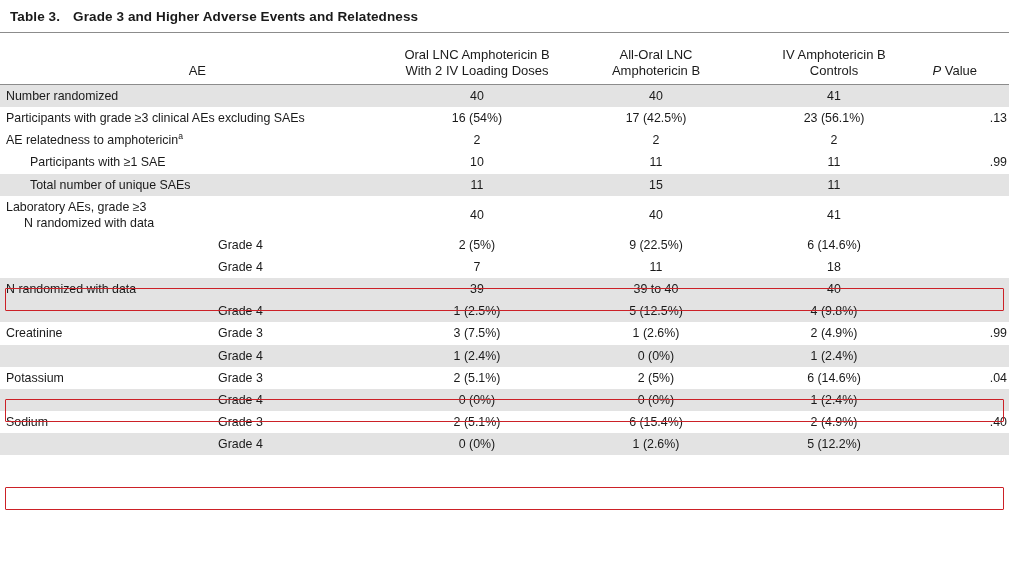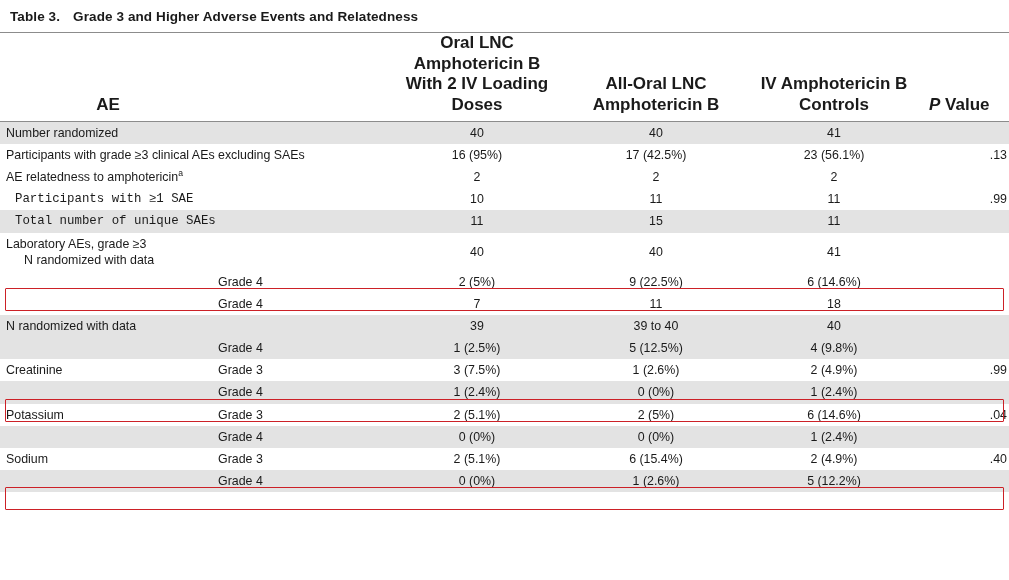--- a/index.html
+++ b/index.html
@@ -38,38 +38,38 @@
     font-size: 12.4px;
   }
   table.aetable col.c-ae { width: 212px; }
   table.aetable col.c-grade { width: 175px; }
   table.aetable col.c-v1 { width: 180px; }
   table.aetable col.c-v2 { width: 178px; }
   table.aetable col.c-v3 { width: 178px; }
   table.aetable col.c-p { width: 86px; }
 
   thead th {
-    font-weight: bold;
+    font-weight: normal;
     vertical-align: bottom;
     padding: 0 6px 5px 6px;
-    font-size: 17px;
+    font-size: 13px;
     line-height: 1.22;
     border-top: 1.4px solid #8c8c8c;
     border-bottom: 1.2px solid #8c8c8c;
     height: 52px;
     box-sizing: border-box;
   }
   thead th.h-ae {
-    text-align: center;
+    text-align: right;
     padding-left: 10px;
   }
   thead th.h-center { text-align: center; }
   thead th.h-p {
-    text-align: left;
-    padding-right: 24px;
+    text-align: right;
+    padding-right: 32px;
     white-space: nowrap;
   }
   thead th .ital { font-style: italic; }
 
   tbody td {
     padding: 3px 6px;
     line-height: 1.3;
     height: 22px;
     box-sizing: border-box;
   }
@@ -82,21 +82,21 @@
     text-align: left;
     padding-left: 6px;
     white-space: nowrap;
   }
   tbody td.c-val { text-align: center; white-space: nowrap; }
   tbody td.c-p {
     text-align: right;
     padding-right: 2px;
     white-space: nowrap;
   }
-  tbody td.indent1 { padding-left: 15px; font-family: Liberation Mono, monospace; }
+  tbody td.indent1 { padding-left: 30px; }
   .sup {
     font-size: 8.6px;
     vertical-align: super;
     line-height: 0;
   }
   .sub2 {
     display: block;
     padding-left: 18px;
   }
 
@@ -151,21 +151,21 @@
           <td class="c-label"><span>Number randomized</span></td>
           <td class="c-grade"></td>
           <td class="c-val">40</td>
           <td class="c-val">40</td>
           <td class="c-val">41</td>
           <td class="c-p"></td>
         </tr>
         <tr>
           <td class="c-label"><span>Participants with grade ≥3 clinical AEs excluding SAEs</span></td>
           <td class="c-grade"></td>
-          <td class="c-val">16 (95%)</td>
+          <td class="c-val">16 (54%)</td>
           <td class="c-val">17 (42.5%)</td>
           <td class="c-val">23 (56.1%)</td>
           <td class="c-p">.13</td>
         </tr>
         <tr>
           <td class="c-label"><span>AE relatedness to amphotericin</span><span class="sup">a</span></td>
           <td class="c-grade"></td>
           <td class="c-val">2</td>
           <td class="c-val">2</td>
           <td class="c-val">2</td>

